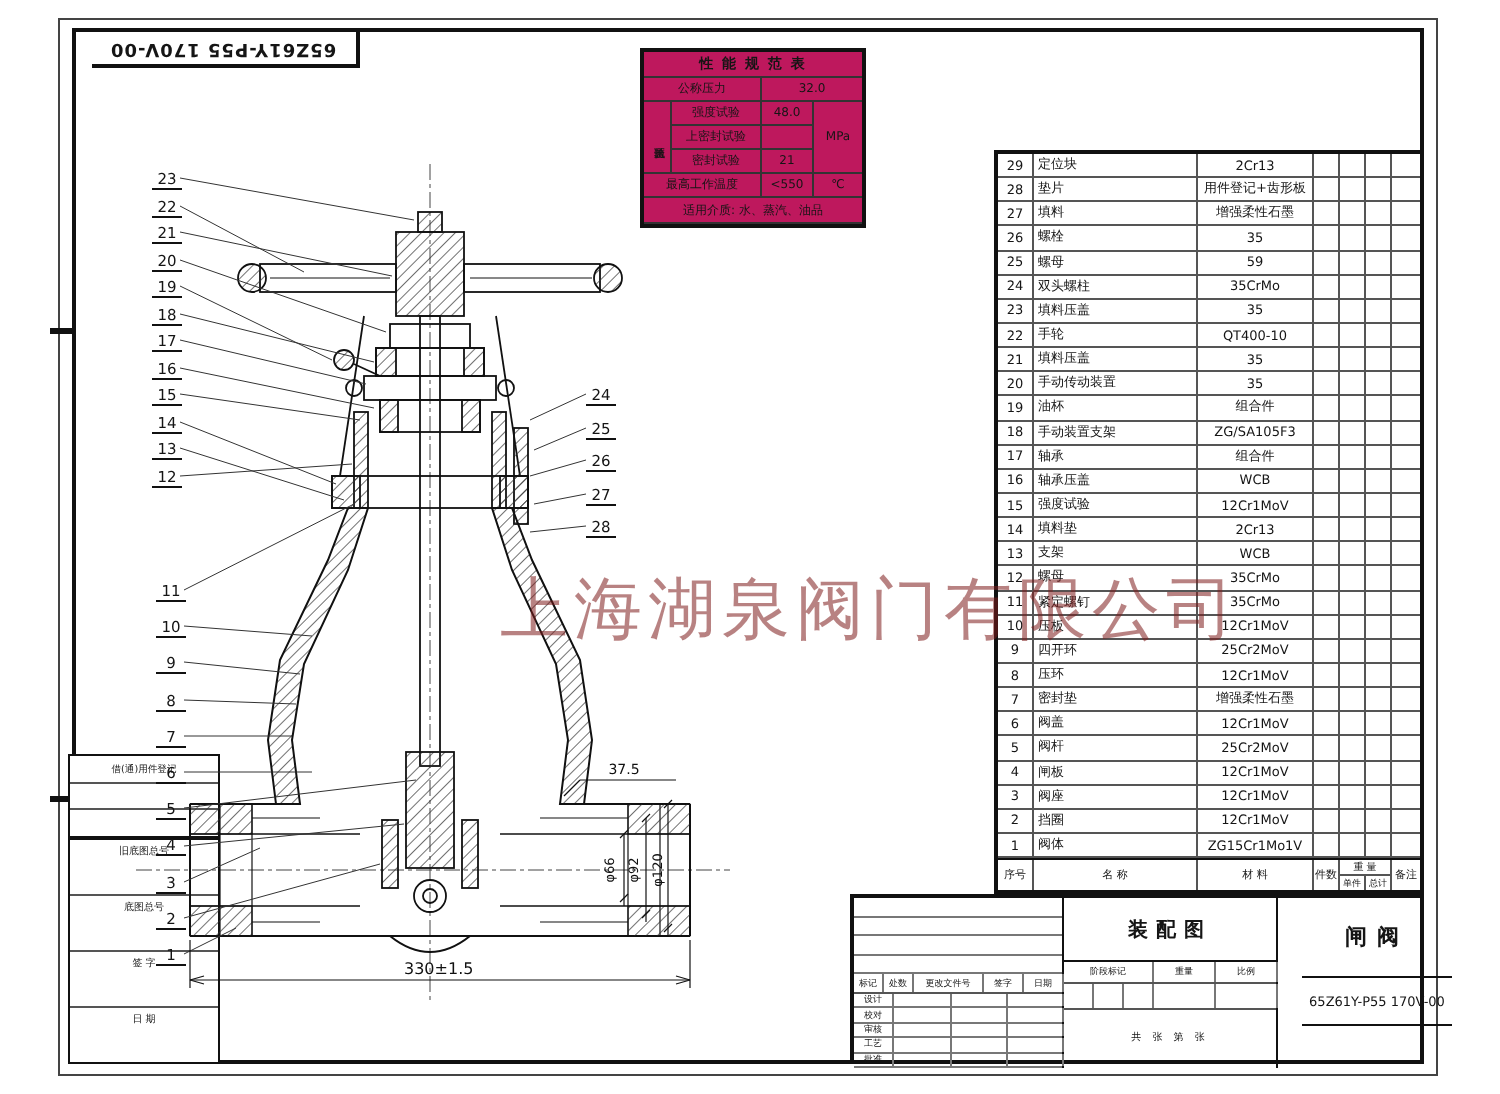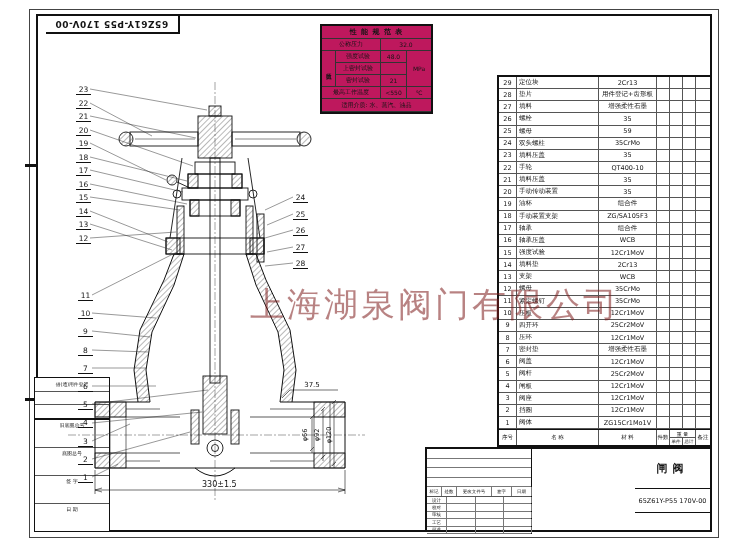--- a/index.html
+++ b/index.html
@@ -51,21 +51,21 @@
   #tb-revhead div{border-right:1px solid #777;display:flex;align-items:center;justify-content:center;font-size:4.5px;overflow:hidden;white-space:nowrap}
   .sign-row{display:grid;grid-template-columns:20px 29px 28px 28px;height:7.4px;border-bottom:1px solid #777}
   .sign-row div{border-right:1px solid #777;display:flex;align-items:center;justify-content:center;font-size:4.5px;overflow:hidden}
   #tb-mid{left:105px;top:0;width:107px;height:85px;border-right:1px solid #111}
   #tb-view{height:32px;border-bottom:1px solid #111;display:flex;align-items:center;justify-content:center;font-size:10px;font-weight:bold;letter-spacing:4px}
   #tb-stage{height:11px;display:grid;grid-template-columns:45px 31px 31px;border-bottom:1px solid #555}
   #tb-stage div{border-right:1px solid #777;display:flex;align-items:center;justify-content:center;font-size:4.5px}
   #tb-boxes{height:13px;display:grid;grid-template-columns:15px 15px 15px 31px 31px;border-bottom:1px solid #555}
   #tb-boxes div{border-right:1px solid #777}
   #tb-sheet{height:27px;display:flex;align-items:center;justify-content:center;font-size:5px;letter-spacing:2px}
-  #tb-right{left:208px;top:0;width:75px;height:85px}
+  #tb-right{left:224px;top:0;width:75px;height:85px}
   #tb-product{height:40px;border-bottom:1px solid #111;display:flex;align-items:center;justify-content:center;font-size:11px;font-weight:bold;letter-spacing:5px}
   #tb-dwgno{height:24px;border-bottom:1px solid #111;display:flex;align-items:center;justify-content:center;font-size:6.5px;white-space:nowrap}
   #tb-rbottom{height:19px}
 
   
   #borrow{position:absolute;left:34px;top:377px;width:76px;height:42px;border:1.5px solid #111;display:flex;flex-direction:column;font-size:4.8px;background:#fff;z-index:5}
   #borrow .row{flex:1;border-bottom:1px solid #555;display:flex;align-items:center;justify-content:center;white-space:nowrap;overflow:hidden}
   #borrow .row:last-child{border-bottom:none}
   #archive{position:absolute;left:34px;top:419px;width:76px;height:113px;border:1.5px solid #111;display:flex;flex-direction:column;font-size:5px;background:#fff;z-index:5}
   #archive .row{flex:1;border-bottom:1px solid #555;display:flex;align-items:flex-start;justify-content:center;padding-top:2px;white-space:nowrap;overflow:hidden}
@@ -526,20 +526,36 @@
           <div></div>
           <div></div>
         </div>
       <div class="sign-row">
           <div>批准</div>
           <div></div>
           <div></div>
           <div></div>
         </div>
     </div>
+    <div id="tb-mid" class="abs">
+      <div id="tb-view">装配图</div>
+      <div id="tb-stage">
+        <div>阶段标记</div>
+        <div>重量</div>
+        <div>比例</div>
+      </div>
+      <div id="tb-boxes">
+          <div></div>
+          <div></div>
+          <div></div>
+          <div></div>
+          <div></div>
+        </div>
+      <div id="tb-sheet">共 张 第 张</div>
+    </div>
     <div id="tb-right" class="abs">
       <div id="tb-product">闸阀</div>
       <div id="tb-dwgno">65Z61Y-P55 170V-00</div>
       <div id="tb-rbottom"></div>
     </div>
   </div>
 
   <div id="borrow">
     <div class="row">借(通)用件登记</div>
     <div class="row"></div>

